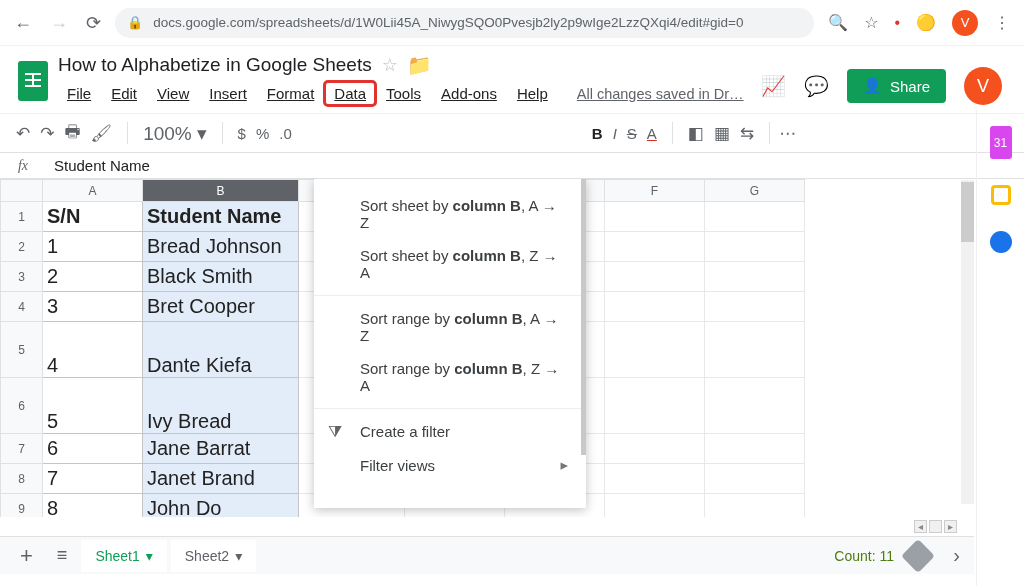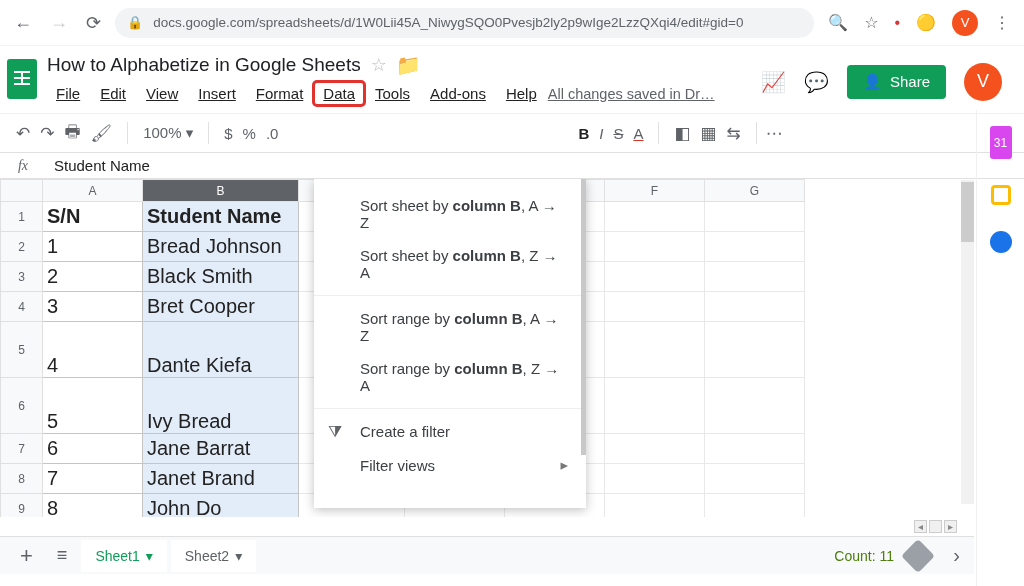--- a/index.html
+++ b/index.html
@@ -6,43 +6,43 @@
   body { margin:0; background:#1d87ff; }
   .viewport { width:1024px; height:586px; background:#fff; position:relative; overflow:hidden; margin:0 auto; }
   
   .chrome { height:46px; display:flex; align-items:center; padding:0 14px; gap:14px; color:#5f6368; border-bottom:1px solid #f1f3f4;}
   .chrome .navicons { display:flex; gap:18px; align-items:center; font-size:18px; color:#5f6368;}
   .addr { flex:1; height:30px; background:#f1f3f4; border-radius:16px; display:flex; align-items:center; padding:0 12px; color:#5f6368; font-size:13.5px; gap:10px;}
   .addr .lock { font-size:13px;}
   .chrome .righticons { display:flex; gap:16px; align-items:center; font-size:16px;}
   .chrome .avatar-top { width:26px;height:26px;border-radius:50%;background:#f4511e;color:#fff;display:flex;align-items:center;justify-content:center;font-size:13px;}
   
-  .docs-hdr { display:flex; align-items:center; padding:6px 14px 0 3px; }
+  .docs-hdr { display:flex; align-items:flex-end; padding:6px 14px 0 14px; }
   .sheets-logo { width:38px;height:48px; display:flex;align-items:center;justify-content:center;}
   .sheets-logo .sq { width:30px;height:40px;background:#0f9d58;border-radius:3px; position:relative;}
   .sheets-logo .sq:before { content:""; position:absolute; left:7px; top:12px; width:16px;height:14px; background:linear-gradient(#fff,#fff) 0 0/100% 2px no-repeat, linear-gradient(#fff,#fff) 0 6px/100% 2px no-repeat, linear-gradient(#fff,#fff) 0 12px/100% 2px no-repeat, linear-gradient(#fff,#fff) 7px 0/2px 100% no-repeat; }
   .title-wrap { flex:1; padding-left:6px;}
   .title-row { display:flex; align-items:center; gap:10px; height:26px;}
   .doc-title { font-size:19px; color:#202124;}
   .star { color:#bbb; font-size:18px;}
   .folder { color:#5f6368; font-size:20px;}
   .menus { display:flex; gap:2px; color:#222; font-size:15px; margin-top:4px; align-items:center;}
   .menus .m { padding:3px 9px; border-radius:3px; cursor:default;text-decoration:underline;}
   .menus .m.highlight { outline:3px solid #e1322d; outline-offset:-1px;}
-  .menus .saved { margin-left:0; color:#5f6368; text-decoration:underline; font-size:14.5px;}
+  .menus .saved { margin-left:18px; color:#5f6368; text-decoration:underline; font-size:14.5px;}
   .hdr-right { display:flex; align-items:center; gap:18px; padding-right:8px; padding-top:6px;}
   .hdr-right .ic { color:#5f6368; font-size:20px;}
   .share-btn { background:#0f9d58; color:#fff; border-radius:4px; padding:8px 16px; font-size:15px; display:flex; gap:8px; align-items:center; font-weight:500;}
   .avatar-big { width:38px;height:38px;border-radius:50%;background:#f4511e;color:#fff;display:flex;align-items:center;justify-content:center;font-size:18px;}
   
   .toolbar { height:40px; border-bottom:1px solid #e0e0e0; border-top:1px solid #f0f0f0; margin:8px 0 0 0; padding:0 10px; display:flex; align-items:center; color:#5f6368; font-size:15px; gap:8px; position:relative;}
   .toolbar .grp { display:flex; gap:10px; align-items:center; padding:0 6px;}
   .toolbar .sep { width:1px; height:22px; background:#e0e0e0; margin:0 1px;}
   .tb-ic { font-size:17px; color:#5f6368;}
-  .zoom { font-size:15px;}
+  .zoom { font-size:19px;}
   .bold { font-weight:700; color:#222;}
   .toolbar .right-collapse { margin-left:auto; font-size:18px; color:#5f6368; padding-right:8px;}
   
   .fx-row { height:26px; display:flex; align-items:center; border-bottom:1px solid #e0e0e0; font-size:14px; color:#5f6368;}
   .fx-row .fx { width:46px; text-align:center; font-style:italic; font-family:serif;}
   .fx-row .fxval { color:#222; font-size:15px; padding-left:8px;}
   
   .grid-wrap { position:relative; height:338px; overflow:hidden;}
   table.sheet { border-collapse:collapse; table-layout:fixed; font-size:13px; color:#222;}
   table.sheet th { background:#f8f9fa; font-weight:400; color:#5f6368; border:1px solid #e0e0e0; font-size:12px;}

